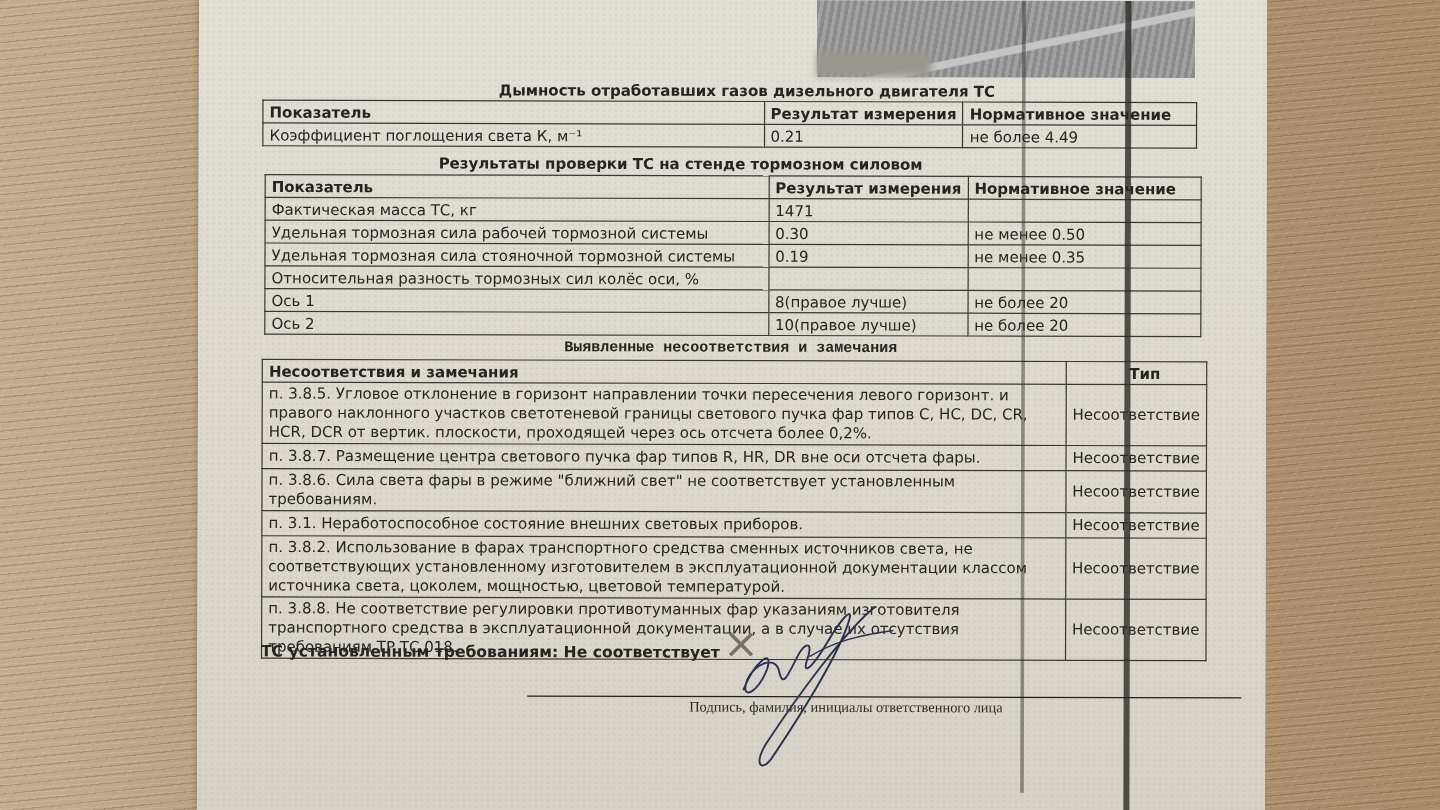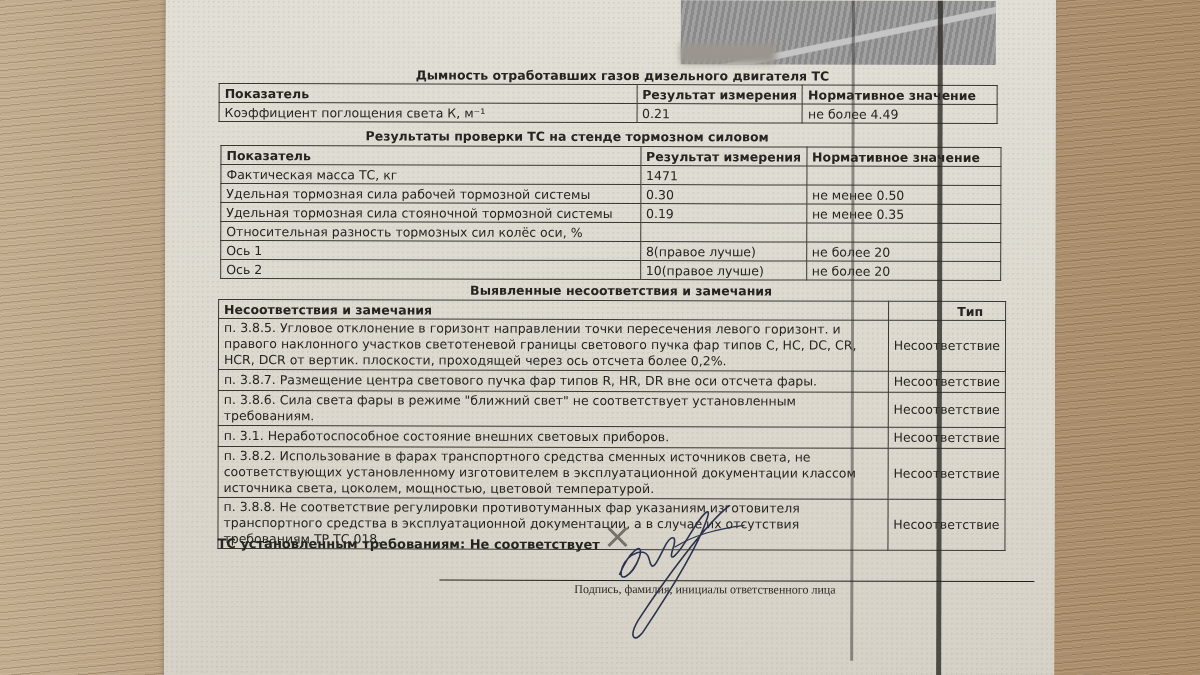--- a/index.html
+++ b/index.html
@@ -33,21 +33,21 @@
   .photo-blur{position:absolute;left:515px;top:63px;width:95px;height:20px;background:#9a968f;filter:blur(3px);}
   .streak{position:absolute;background:#2b2926;opacity:0.85;}
   .sec-title{
     position:absolute;font-weight:bold;font-size:12.5px;text-align:center;white-space:nowrap;
   }
   table{position:absolute;border-collapse:collapse;font-size:12.5px;}
   td,th{border:1px solid #3a3733;padding:0 5px;height:18px;text-align:left;white-space:nowrap;font-weight:normal;}
   th{font-weight:bold;}
   .t3 td{white-space:normal;line-height:16px;padding:1px 5px;}
   .t3 td.type{text-align:right;white-space:nowrap;}
-  .t3 th.type{text-align:right;padding-right:22px;margin-left:32px;}
+  .t3 th.type{text-align:right;padding-right:38px;margin-left:32px;}
   .verdict{position:absolute;left:53px;top:557px;font-size:13px;font-weight:bold;}
   .xmark{position:absolute;left:441px;top:545px;width:24px;height:24px;}
   .sigline{position:absolute;left:275px;top:600px;width:595px;border-top:1.5px solid #1f1d1b;}
   .siglabel{position:absolute;left:410px;top:602px;font-family:"Liberation Serif",serif;font-size:12px;color:#2d2a27;}
   .signature{position:absolute;left:430px;top:505px;width:170px;height:160px;}
 </style>
 </head>
 <body>
 
 <div class="paper">
@@ -114,21 +114,21 @@
       <td>не более 20</td>
     </tr>
     <tr>
       <td>Ось 2</td>
       <td>10(правое лучше)</td>
       <td>не более 20</td>
     </tr>
   </tbody>
     </table>
 
-  <div class="sec-title" style="left:305px;top:303px;">Выявленные несоответствия и замечания</div>
+  <div class="sec-title" style="left:305px;top:303px;font-family:Liberation Mono, monospace;">Выявленные несоответствия и замечания</div>
   <table class="t3" style="left:53px;top:320px;width:788px;">
     <colgroup>
         <col style="width:680px">
         <col style="width:108px">
       </colgroup>
     <tbody>
         <tr>
       <th>Несоответствия и замечания</th>
       <th class="type">Тип</th>
     </tr>

